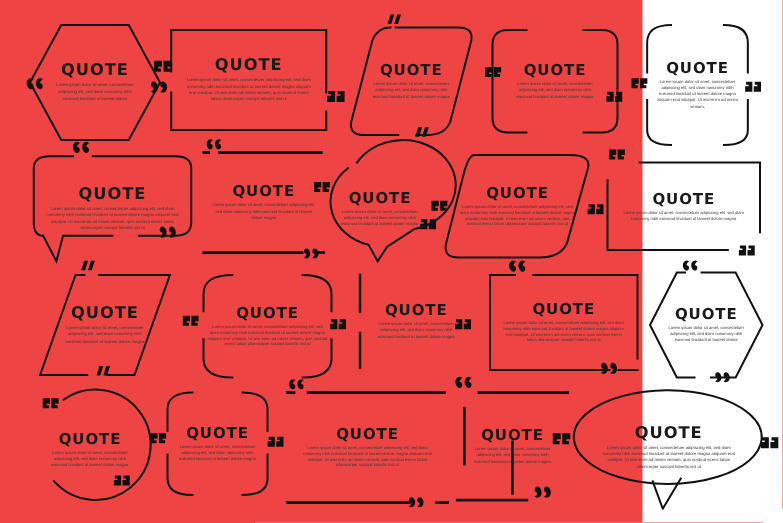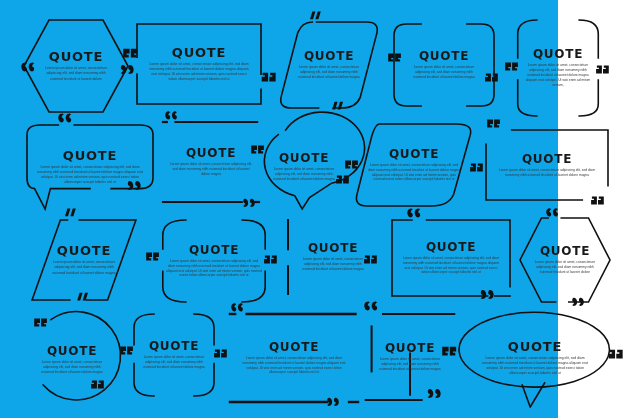--- a/index.html
+++ b/index.html
@@ -1,21 +1,21 @@
 <!DOCTYPE html>
 <html><head>
 <meta charset="utf-8">
 <style>
   html,body{margin:0;padding:0;}
   body{
     width:626px;height:418px;background:#ffffff;
     font-family:"Liberation Sans",sans-serif;
     overflow:hidden;position:relative;
   }
-  #canvas{position:relative;width:558px;height:418px;background:#0ea5e9;}
+  #canvas{position:relative;width:514px;height:418px;background:#ef4444;}
 
   .qbox{position:absolute;}
   .shape{position:absolute;left:0;top:0;width:100%;height:100%;}
   .shape svg{display:block;width:100%;height:100%;overflow:visible;}
 
   .content{
     position:absolute;left:0;top:0;width:100%;height:100%;
     display:flex;flex-direction:column;align-items:center;justify-content:center;
     text-align:center;box-sizing:border-box;
   }

